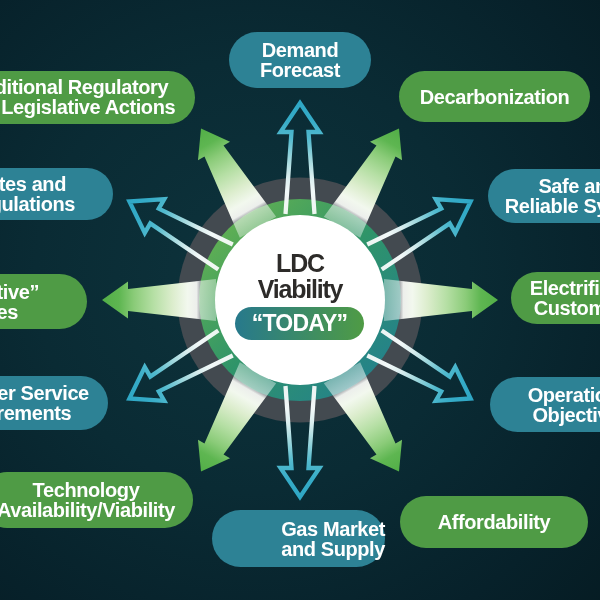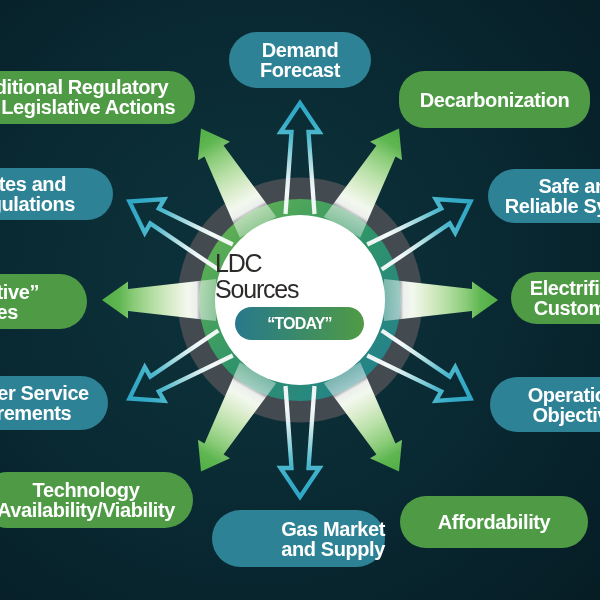--- a/index.html
+++ b/index.html
@@ -3,24 +3,24 @@
 <meta charset="utf-8">
 <style>
   html,body{margin:0;padding:0;}
   body{width:600px;height:600px;overflow:hidden;font-family:"Liberation Sans","DejaVu Sans",sans-serif;}
   #stage{position:relative;width:600px;height:600px;overflow:hidden;
     background:radial-gradient(90% 90% at 42% 46%, #0d333c 0%, #0a2b34 40%, #07212a 72%, #05191f 100%);}
   #arrows{position:absolute;left:0;top:0;}
   .pill{position:absolute;display:flex;align-items:center;justify-content:center;
     text-align:center;color:#ffffff;font-weight:bold;font-size:20px;line-height:20px;
     letter-spacing:-0.4px;white-space:pre-line;box-sizing:border-box;}
-  .hub-title{position:absolute;left:215px;top:249.5px;width:170px;
-    color:#2d2b29;font-weight:normal;font-size:25px;line-height:26.5px;letter-spacing:-1.2px;}
+  .hub-title{position:absolute;left:215px;top:249.5px;width:170px;text-align:center;
+    color:#2d2b29;font-weight:bold;font-size:25px;line-height:26.5px;letter-spacing:-1.2px;}
   .hub-badge{position:absolute;display:flex;align-items:center;justify-content:center;
-    color:#ffffff;font-weight:bold;font-size:16px;letter-spacing:-0.8px;border-radius:16.5px;}
+    color:#ffffff;font-weight:bold;font-size:23px;letter-spacing:-0.8px;border-radius:16.5px;}
 </style>
 </head>
 <body>
 
 <div id="stage">
   <svg id="arrows" width="600" height="600" viewBox="0 0 600 600">
     <defs>
       <linearGradient id="ringGrad" x1="215" y1="215" x2="385" y2="385" gradientUnits="userSpaceOnUse">
         <stop offset="0" stop-color="#66b350"></stop>
         <stop offset="0.5" stop-color="#2f9469"></stop>
@@ -68,21 +68,21 @@
         <use href="#greenArrow" transform="translate(300,300) rotate(180)"></use>
         <use href="#blueArrow" transform="translate(300,300) rotate(210)"></use>
         <use href="#greenArrow" transform="translate(300,300) rotate(240)"></use>
       </g>
     <circle cx="300" cy="300" r="85" fill="#ffffff"></circle>
   </svg>
 
   <div id="pill-layer">
       <div class="pill" style="left: 229px; top: 32px; width: 142px; height: 56px; border-radius: 28px; background: rgb(45, 130, 149);"><span>Demand
 Forecast</span></div>
-      <div class="pill" style="left: 399px; top: 71px; width: 191px; height: 57px; border-radius: 25.5px; background: rgb(79, 155, 69);"><span>Decarbonization</span></div>
+      <div class="pill" style="left: 399px; top: 71px; width: 191px; height: 51px; border-radius: 25.5px; background: rgb(79, 155, 69);"><span>Decarbonization</span></div>
       <div class="pill" style="left: 488px; top: 169px; width: 181px; height: 54px; border-radius: 27px; background: rgb(45, 130, 149);"><span>Safe and
 Reliable System</span></div>
       <div class="pill" style="left: 511px; top: 272px; width: 187px; height: 52px; border-radius: 26px; background: rgb(79, 155, 69);"><span>Electrification of
 Customer Load</span></div>
       <div class="pill" style="left: 490px; top: 377px; width: 182px; height: 55px; border-radius: 27.5px; background: rgb(45, 130, 149);"><span>Operational
 Objectives</span></div>
       <div class="pill" style="left: 400px; top: 496px; width: 188px; height: 52px; border-radius: 26px; background: rgb(79, 155, 69);"><span>Affordability</span></div>
       <div class="pill" style="left: 212px; top: 510px; width: 173px; height: 57px; border-radius: 28.5px; background: rgb(45, 130, 149); justify-content: flex-end;"><span>Gas Market
 and Supply</span></div>
       <div class="pill" style="left: -21px; top: 472px; width: 214px; height: 56px; border-radius: 28px; background: rgb(79, 155, 69);"><span>Technology
@@ -90,17 +90,17 @@
       <div class="pill" style="left: -94px; top: 376px; width: 202px; height: 54px; border-radius: 27px; background: rgb(45, 130, 149);"><span>Customer Service
 Requirements</span></div>
       <div class="pill" style="left: -127px; top: 274px; width: 214px; height: 55px; border-radius: 27.5px; background: rgb(79, 155, 69);"><span>“Alternative”
 Sources</span></div>
       <div class="pill" style="left: -73px; top: 167.5px; width: 186px; height: 52px; border-radius: 26px; background: rgb(45, 130, 149);"><span>Rates and
 Regulations</span></div>
       <div class="pill" style="left: -58px; top: 70.5px; width: 253px; height: 53px; border-radius: 26.5px; background: rgb(79, 155, 69);"><span>Additional Regulatory
 and Legislative Actions</span></div>
     </div>
 
-  <div class="hub-title"><span>LDC</span><br><span>Sources</span></div>
+  <div class="hub-title"><span>LDC</span><br><span>Viability</span></div>
   <div class="hub-badge" style="left:235px;top:307px;width:129px;height:33px;background:linear-gradient(90deg,#27798c,#4f9b45);">
     <span>“TODAY”</span>
   </div>
 </div>
 
 </body></html>

